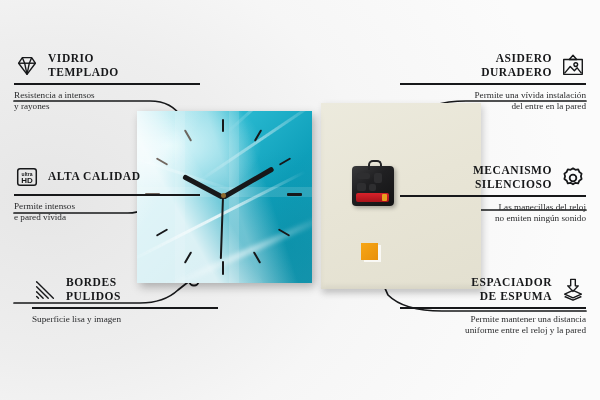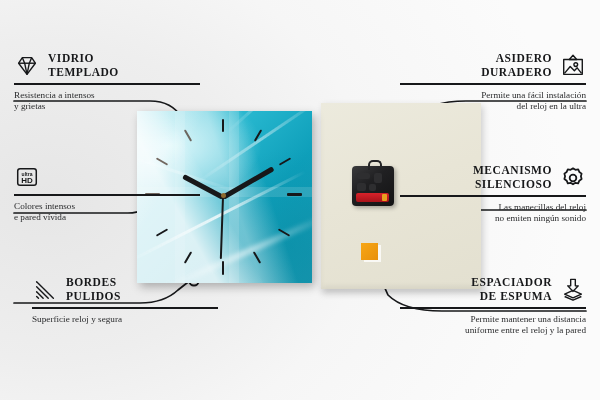--- a/index.html
+++ b/index.html
@@ -158,37 +158,38 @@
         </g>
       </svg>
       <div class="ttl">
         <div>VIDRIO</div>
         <div>TEMPLADO</div>
       </div>
     </div>
     <div class="rule"></div>
     <div class="sub">
       <div>Resistencia a intensos</div>
-      <div>y grietas</div>
+      <div>y rayones</div>
     </div>
   </div>
 
   <div class="callout left" style="left:14px;top:164px;">
     <div class="head">
       <svg class="ico" viewBox="0 0 28 28">
         <rect x="4" y="5" width="20" height="18" rx="2.5" fill="none" stroke="#17181a" stroke-width="1.6"></rect>
         <text x="14" y="13" font-family="Liberation Sans, sans-serif" font-size="5.4" font-weight="bold" fill="#17181a" text-anchor="middle">ultra</text>
         <text x="14" y="20.5" font-family="Liberation Sans, sans-serif" font-size="8.6" font-weight="bold" fill="#17181a" text-anchor="middle">HD</text>
       </svg>
       <div class="ttl">
-      </div>
-    </div>
-    <div class="rule"></div>
-    <div class="sub">
-      <div>Colores intensos</div>
+        <div>ALTA CALIDAD</div>
+      </div>
+    </div>
+    <div class="rule"></div>
+    <div class="sub">
+      <div>Permite intensos</div>
       <div>e pared vívida</div>
     </div>
   </div>
 
   <div class="callout left" style="left:32px;top:276px;">
     <div class="head">
       <svg class="ico" viewBox="0 0 28 28">
         <g stroke="#17181a" stroke-width="1.5" stroke-linecap="round">
           <path d="M5 5 L23 23"></path>
             <path d="M5 10.5 L17.5 23"></path>
@@ -196,21 +197,21 @@
             <path d="M5 21 L7 23"></path>
         </g>
       </svg>
       <div class="ttl">
         <div>BORDES</div>
         <div>PULIDOS</div>
       </div>
     </div>
     <div class="rule"></div>
     <div class="sub">
-      <div>Superficie reloj y segura</div>
+      <div>Superficie lisa y imagen</div>
       <div></div>
     </div>
   </div>
 
   <div class="callout right" style="left:400px;top:52px;">
     <div class="head">
       <div class="ttl">
         <div>ASIDERO</div>
         <div>DURADERO</div>
       </div>
@@ -218,22 +219,22 @@
         <g fill="none" stroke="#17181a" stroke-width="1.5" stroke-linejoin="round">
           <path d="M14 2.5 L10 7 H18 Z"></path>
           <rect x="4" y="7" width="20" height="16"></rect>
           <circle cx="17" cy="12.5" r="2"></circle>
           <path d="M4.8 22 L11 14.5 L15.5 19 L18.5 16 L23.2 22"></path>
         </g>
       </svg>
     </div>
     <div class="rule"></div>
     <div class="sub">
-      <div>Permite una fácil instalación</div>
-      <div>del reloj en la ultra</div>
+      <div>Permite una vívida instalación</div>
+      <div>del entre en la pared</div>
     </div>
   </div>
 
   <div class="callout right" style="left:400px;top:276px;">
     <div class="head">
       <div class="ttl">
         <div>ESPACIADOR</div>
         <div>DE ESPUMA</div>
       </div>
       <svg class="ico" viewBox="0 0 28 28">

